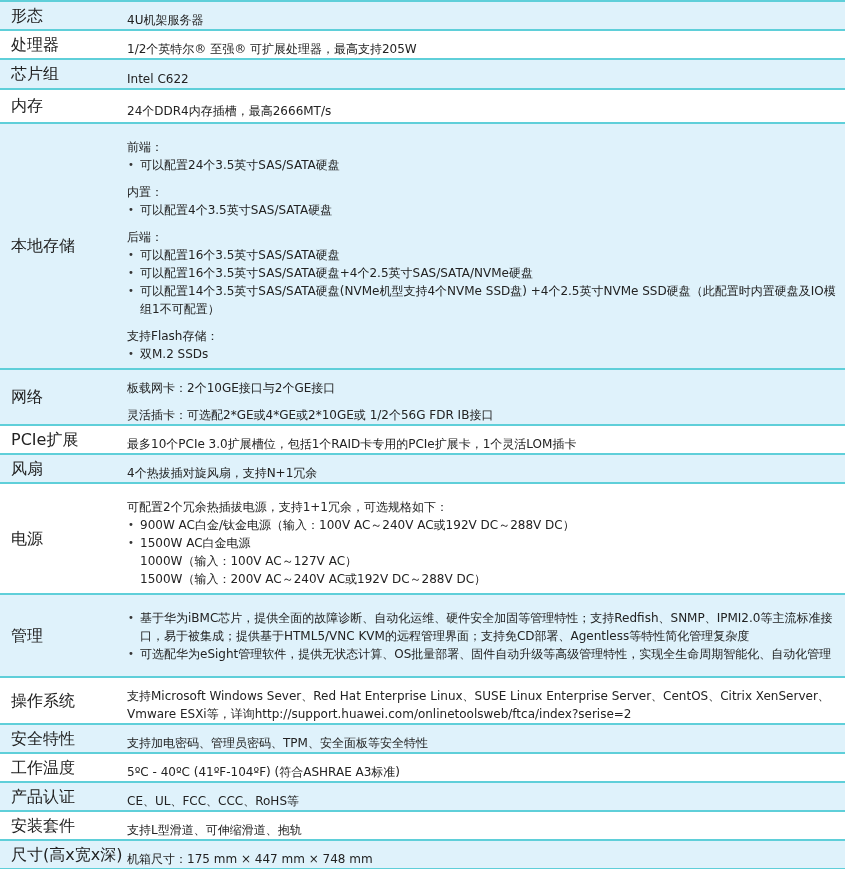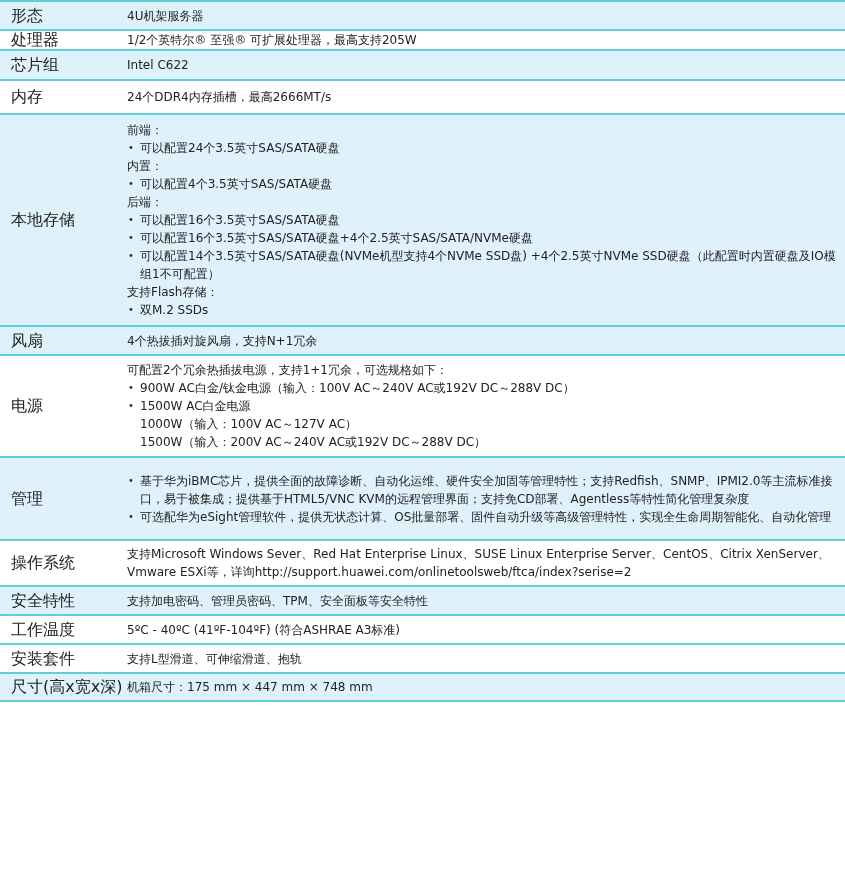--- a/index.html
+++ b/index.html
@@ -16,21 +16,21 @@
       border-bottom: 2px solid #5fcfd9;
       vertical-align: middle;
       padding: 0;
       line-height: 18px;
     }
     table.spec tr.blue td { background: #dff2fb; }
     table.spec tr.white td { background: #ffffff; }
     td.label { width: 116px; padding-left: 11px !important; font-size: 16px; }
     td.value { padding-left: 0 !important; padding-right: 6px !important; }
     .cell-inner { padding: 5px 0; }
-    .line { display: block; white-space: nowrap; }
+    .line { display: block; white-space: nowrap; margin-top: 9px; }
     .wrap { white-space: normal; }
     .bullet { display: block; padding-left: 13px; position: relative; }
     .bullet::before {
       content: "•"; position: absolute; left: 1px; top: 0; font-size: 10px; color: #333;
     }
     .indent { display: block; padding-left: 13px; }
   </style>
 </head>
 <body>
 
@@ -70,20 +70,33 @@
         <span class="bullet">可以配置4个3.5英寸SAS/SATA硬盘</span>
         <span class="line">后端：</span>
         <span class="bullet">可以配置16个3.5英寸SAS/SATA硬盘</span>
         <span class="bullet">可以配置16个3.5英寸SAS/SATA硬盘+4个2.5英寸SAS/SATA/NVMe硬盘</span>
         <span class="bullet wrap">可以配置14个3.5英寸SAS/SATA硬盘(NVMe机型支持4个NVMe SSD盘) +4个2.5英寸NVMe SSD硬盘（此配置时内置硬盘及IO模组1不可配置）</span>
         <span class="line">支持Flash存储：</span>
         <span class="bullet">双M.2 SSDs</span>
       </div>
     </td>
   </tr>
+  <tr class="blue" style="height:45px">
+    <td class="label">网络</td>
+    <td class="value">
+      <span class="line">板载网卡：2个10GE接口与2个GE接口</span>
+      <span class="line">灵活插卡：可选配2*GE或4*GE或2*10GE或 1/2个56G FDR IB接口</span>
+    </td>
+  </tr>
+  <tr class="white" style="height:29px">
+    <td class="label">PCIe扩展</td>
+    <td class="value">
+          <span class="line">最多10个PCIe 3.0扩展槽位，包括1个RAID卡专用的PCIe扩展卡，1个灵活LOM插卡</span>
+        </td>
+  </tr>
   <tr class="blue" style="height:29px">
     <td class="label">风扇</td>
     <td class="value">
           <span class="line">4个热拔插对旋风扇，支持N+1冗余</span>
         </td>
   </tr>
   <tr class="white" style="height:100px">
     <td class="label">电源</td>
     <td class="value">
       <div class="cell-inner">
@@ -115,20 +128,26 @@
     <td class="value">
           <span class="line">支持加电密码、管理员密码、TPM、安全面板等安全特性</span>
         </td>
   </tr>
   <tr class="white" style="height:29px">
     <td class="label">工作温度</td>
     <td class="value">
           <span class="line">5ºC - 40ºC (41ºF-104ºF) (符合ASHRAE A3标准)</span>
         </td>
   </tr>
+  <tr class="blue" style="height:29px">
+    <td class="label">产品认证</td>
+    <td class="value">
+          <span class="line">CE、UL、FCC、CCC、RoHS等</span>
+        </td>
+  </tr>
   <tr class="white" style="height:29px">
     <td class="label">安装套件</td>
     <td class="value">
           <span class="line">支持L型滑道、可伸缩滑道、抱轨</span>
         </td>
   </tr>
   <tr class="blue" style="height:28px">
     <td class="label">尺寸(高x宽x深)</td>
     <td class="value">
           <span class="line">机箱尺寸：175 mm × 447 mm × 748 mm</span>

